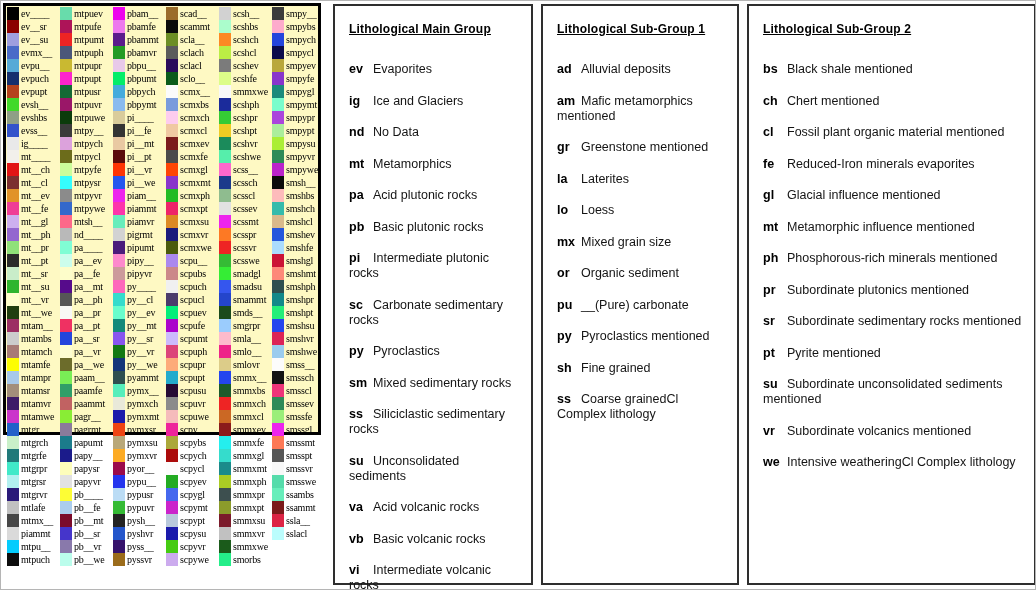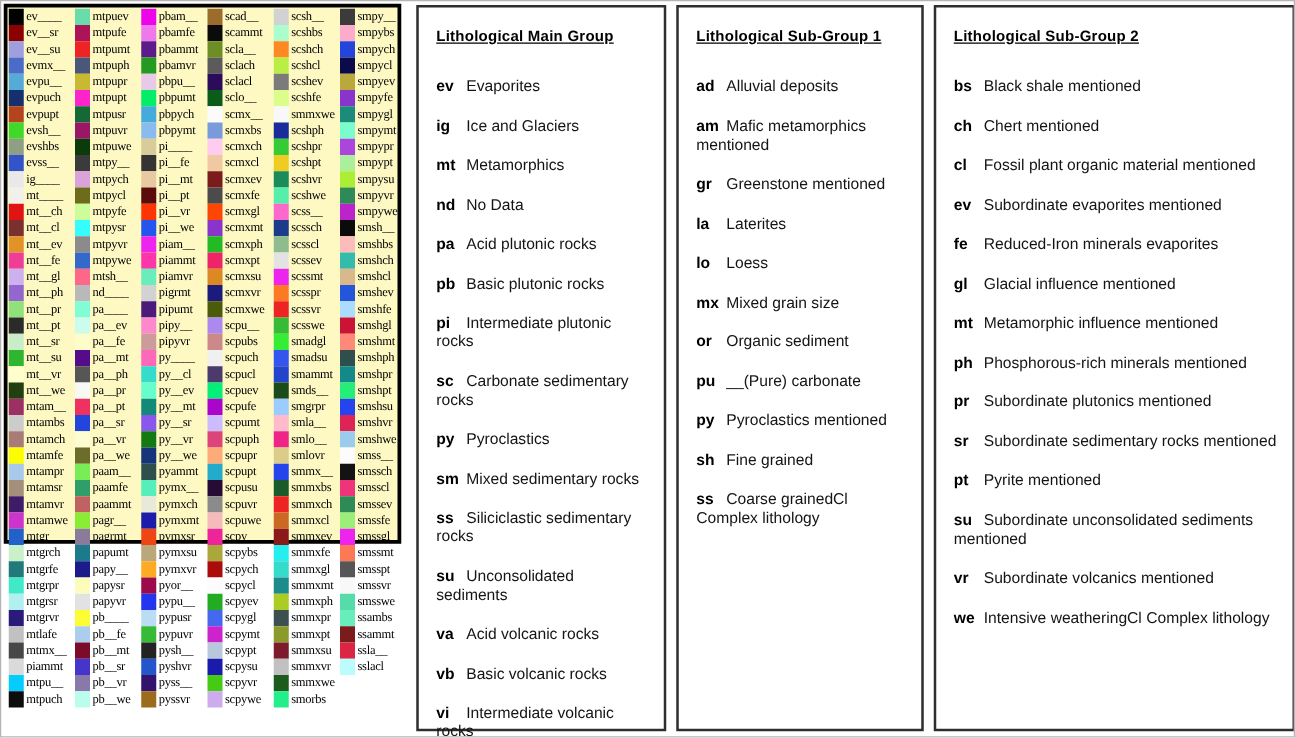--- a/index.html
+++ b/index.html
@@ -1344,25 +1344,25 @@
 
       <div class="item">
         <span class="code">ev</span><span>Evaporites</span>
       </div>
 
       <div class="item">
         <span class="code">ig</span><span>Ice and Glaciers</span>
       </div>
 
       <div class="item">
+        <span class="code">nd</span><span>No Data</span>
+      </div>
+
+      <div class="item">
         <span class="code">mt</span><span>Metamorphics</span>
-      </div>
-
-      <div class="item">
-        <span class="code">nd</span><span>No Data</span>
       </div>
 
       <div class="item">
         <span class="code">pa</span><span>Acid plutonic rocks</span>
       </div>
 
       <div class="item">
         <span class="code">pb</span><span>Basic plutonic rocks</span>
       </div>
 
@@ -1465,23 +1465,20 @@
       </div>
 
       <div class="item">
         <span class="code">ch</span><span>Chert mentioned</span>
       </div>
 
       <div class="item">
         <span class="code">cl</span><span>Fossil plant organic material mentioned</span>
       </div>
 
-      <div class="item">
-        <span class="code">ev</span><span>Subordinate evaporites mentioned</span>
-      </div>
 
       <div class="item">
         <span class="code">fe</span><span>Reduced-Iron minerals evaporites</span>
       </div>
 
       <div class="item">
         <span class="code">gl</span><span>Glacial influence mentioned</span>
       </div>
 
       <div class="item">

